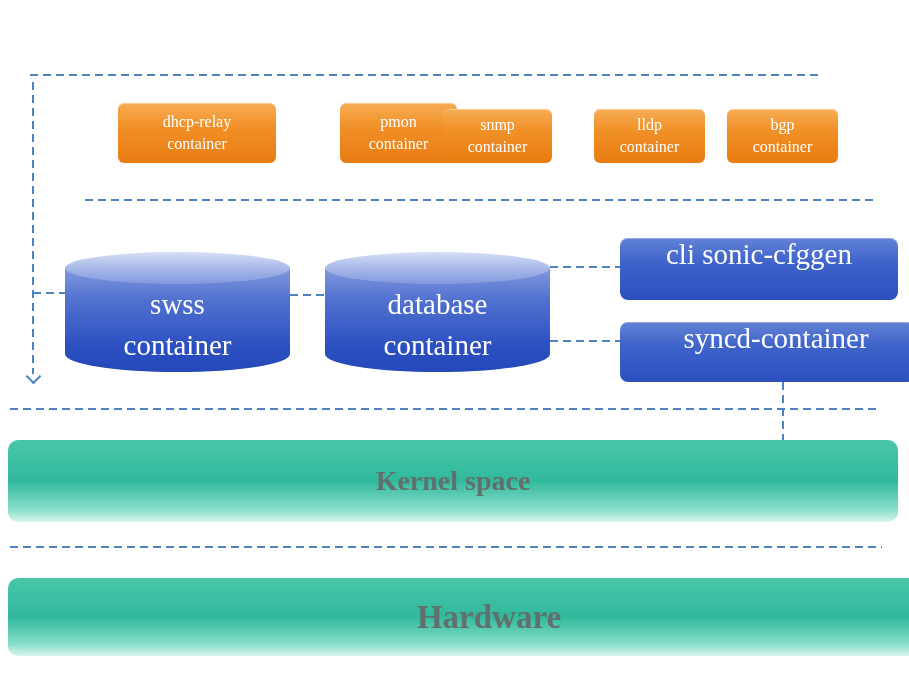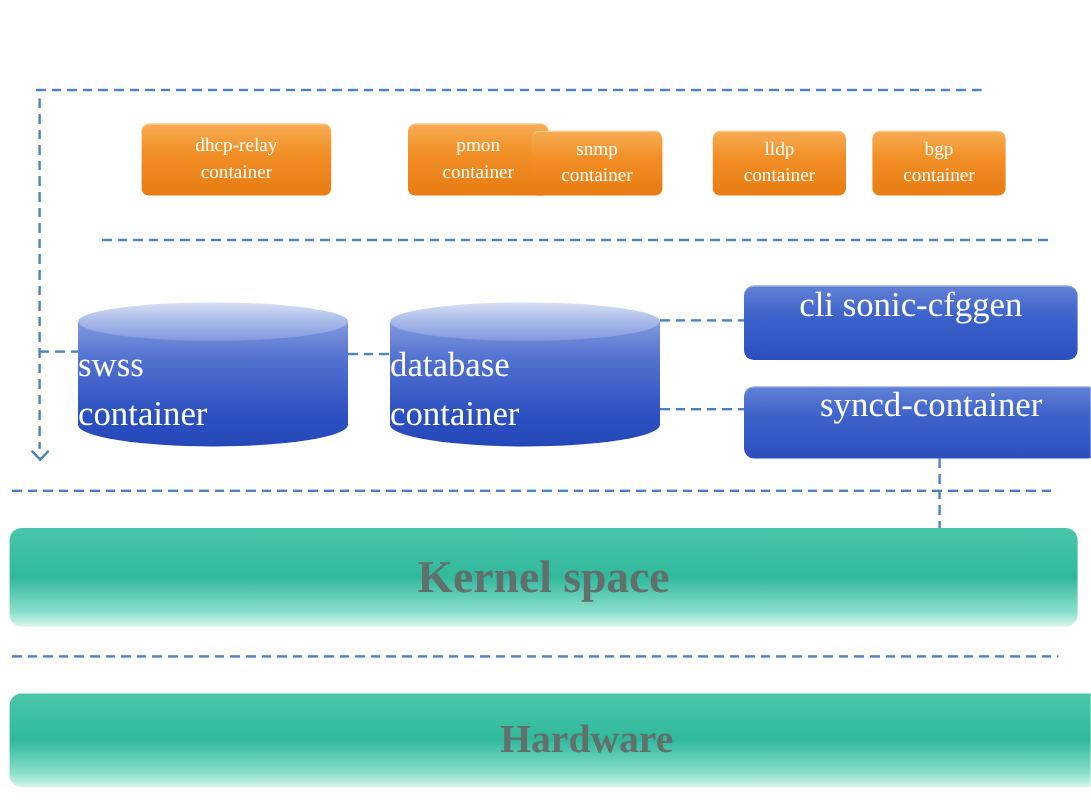--- a/index.html
+++ b/index.html
@@ -66,21 +66,21 @@
     left: 0; right: 0; top: 0;
     height: 32px;
     border-radius: 50%;
     background: linear-gradient(180deg, #d6dff5 0%, #a4b6e8 55%, #8298dd 100%);
   }
   .cyl-text {
     position: absolute;
     left: 0; right: 0; top: 26px; bottom: 0;
     display: flex;
     flex-direction: column;
-    align-items: flex-start;
+    align-items: center;
     justify-content: center;
     color: #ffffff;
     font-size: 29px;
     line-height: 1.42;
     text-align: center;
     z-index: 3;
   }
   
   .blue-box {
     position: absolute;
@@ -99,21 +99,21 @@
     left: 8px;
     width: 890px;
     border-radius: 10px;
     background: linear-gradient(180deg, #49c6aa 0%, #31b99c 50%, #8adfcb 85%, #d9f5ed 100%);
     display: flex;
     align-items: center;
     justify-content: center;
     font-weight: bold;
     color: #61706c;
   }
-  .layer.kernel { top: 440px; height: 82px; font-size: 38px; }
+  .layer.kernel { top: 440px; height: 82px; font-size: 28px; }
   .layer.hardware { top: 578px; height: 78px; font-size: 33px; padding-left: 36px; }
 </style>
 </head>
 <body>
 
 <div class="canvas">
 
 
   <div class="dash-h" style="left:30px; top:74px; width:788px;"></div>
   <div class="dash-h" style="left:85px; top:199px; width:793px;"></div>

